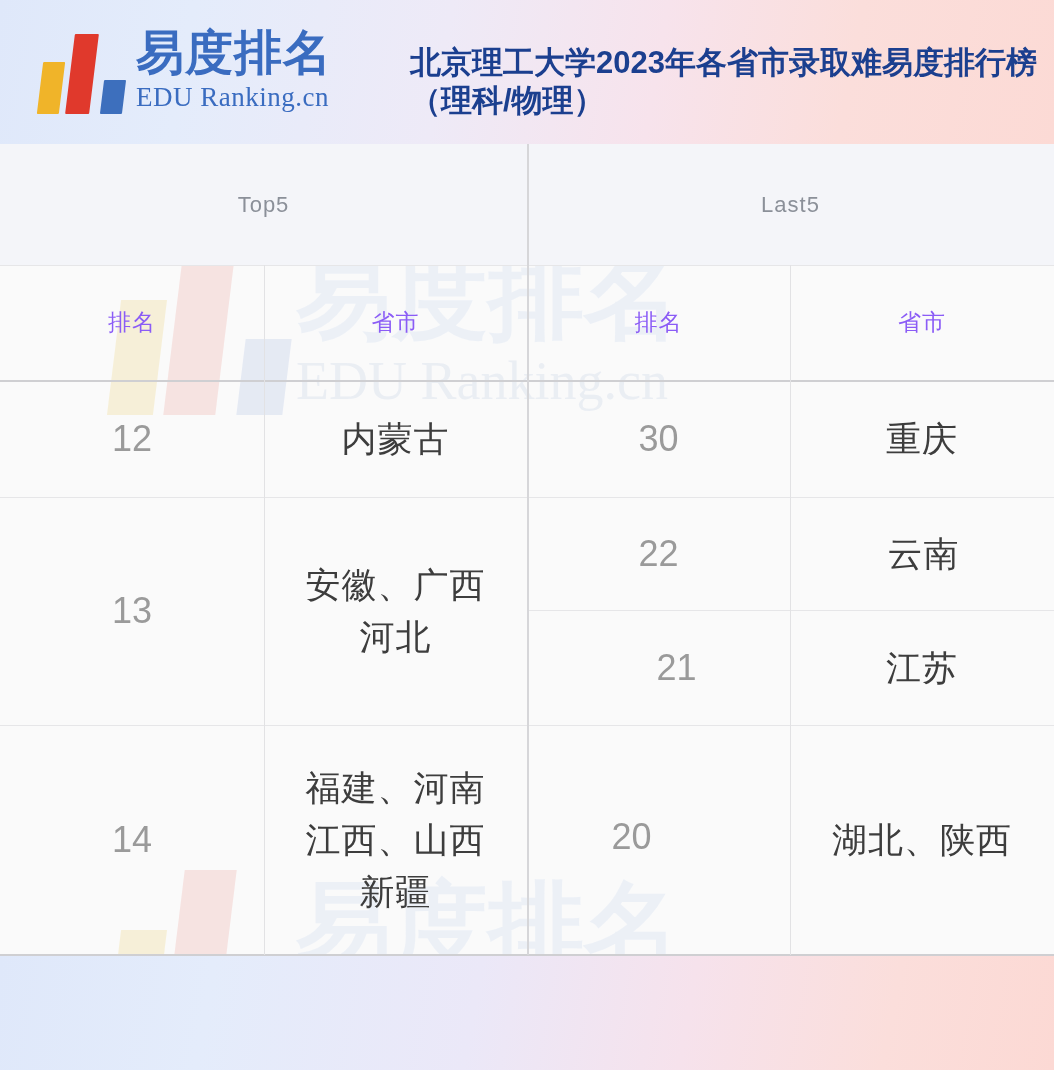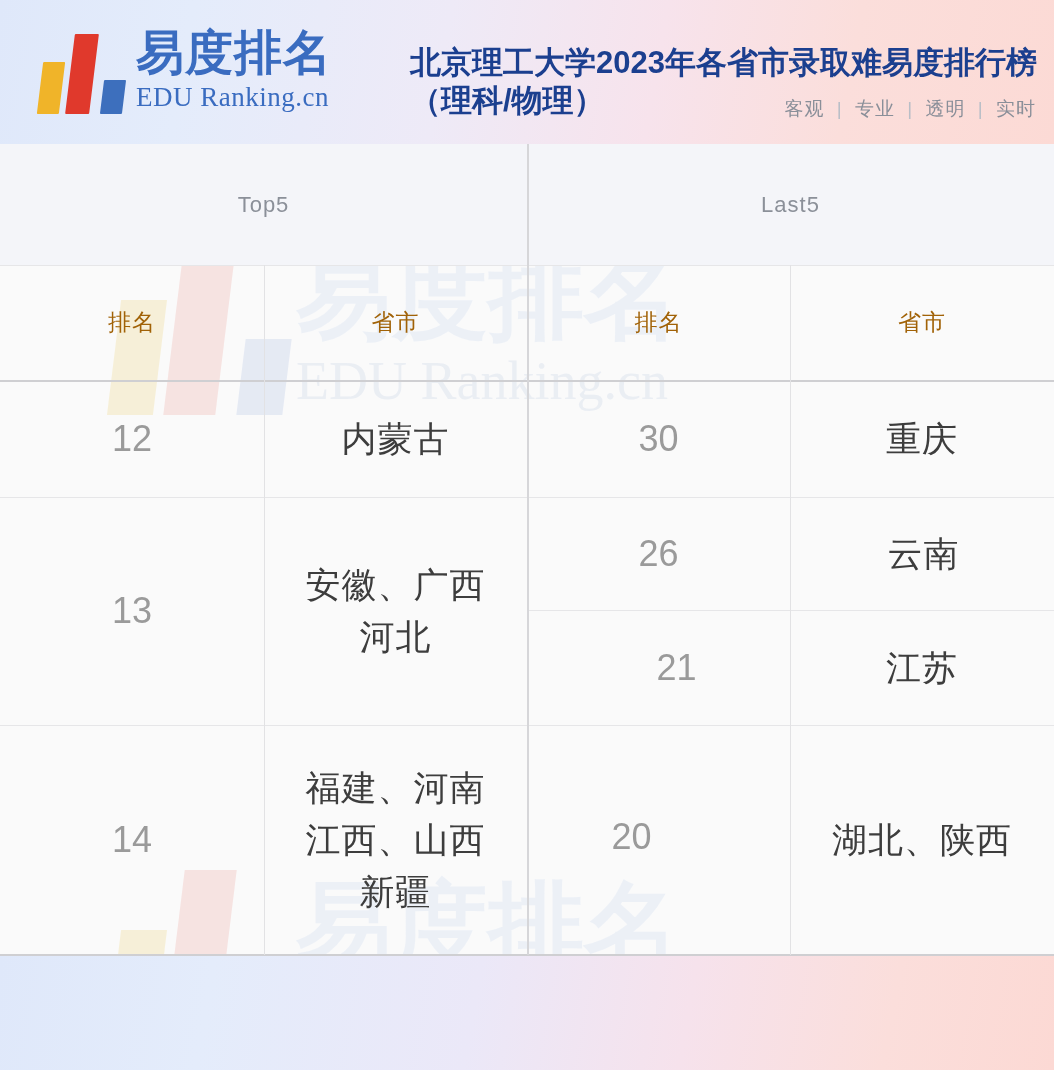--- a/index.html
+++ b/index.html
@@ -171,21 +171,21 @@
   }
 
   .group-header {
     background: #f4f5f9;
     color: #8b9099;
     font-size: 22px;
     letter-spacing: 1px;
     font-weight: 400;
   }
   .col-header {
-    color: #a16207;
+    color: #8b5cf6;
     font-size: 23px;
     letter-spacing: 1px;
     font-weight: 400;
     text-align: right;
   }
   .rank-cell {
     color: #9a9a9a;
     font-size: 36px;
     font-weight: 400;
   }
@@ -232,29 +232,20 @@
     </div>
     <div class="logo-cn">易度排名</div>
     <div class="logo-en">EDU Ranking.cn</div>
   </div>
 
   <div class="header-title">
     <div>北京理工大学2023年各省市录取难易度排行榜</div>
     <div>（理科/物理）</div>
   </div>
 
-  <div class="header-tagline">
-    <span>客观</span>
-    <span class="sep">|</span>
-    <span>专业</span>
-    <span class="sep">|</span>
-    <span>透明</span>
-    <span class="sep">|</span>
-    <span>实时</span>
-  </div>
 </div>
 
 <div class="table-wrap">
 
   <div class="cell group-header" style="left:0;   top:0; width:527px; height:121px;">Top5</div>
   <div class="cell group-header" style="left:527px; top:0; width:527px; height:121px;">Last5</div>
 
   <div class="cell col-header" style="left:0;    top:121px; width:264px; height:115px;">排名</div>
   <div class="cell col-header" style="left:264px; top:121px; width:263px; height:115px;">省市</div>
   <div class="cell col-header" style="left:527px; top:121px; width:263px; height:115px;">排名</div>
@@ -268,21 +259,21 @@
 河北</div>
 
   <div class="cell rank-cell" style="left:0; top:581px; width:264px; height:230px;">14</div>
   <div class="cell prov-cell" style="left:264px; top:581px; width:263px; height:230px; white-space:pre-line;">福建、河南
 江西、山西
 新疆</div>
 
   <div class="cell rank-cell" style="left:527px; top:237px; width:263px; height:116px;">30</div>
   <div class="cell prov-cell" style="left:790px; top:237px; width:264px; height:116px;">重庆</div>
 
-  <div class="cell rank-cell" style="left:527px; top:353px; width:263px; height:113px;">26</div>
+  <div class="cell rank-cell" style="left:527px; top:353px; width:263px; height:113px;">22</div>
   <div class="cell prov-cell" style="left:790px; top:353px; width:267px; height:113px;">云南</div>
 
   <div class="cell rank-cell" style="left:527px; top:466px; width:263px; height:115px;padding-left:36px;">21</div>
   <div class="cell prov-cell" style="left:790px; top:466px; width:264px; height:115px;">江苏</div>
 
   <div class="cell rank-cell" style="left:500px; top:581px; width:263px; height:223px;text-align:center;">20</div>
   <div class="cell prov-cell" style="left:790px; top:581px; width:264px; height:230px;">湖北、陕西</div>
 
   <div class="hline" style="left:0;   top:121px; width:1054px;"></div>
   <div class="hline strong" style="left:0; top:236px; width:1054px;"></div>

